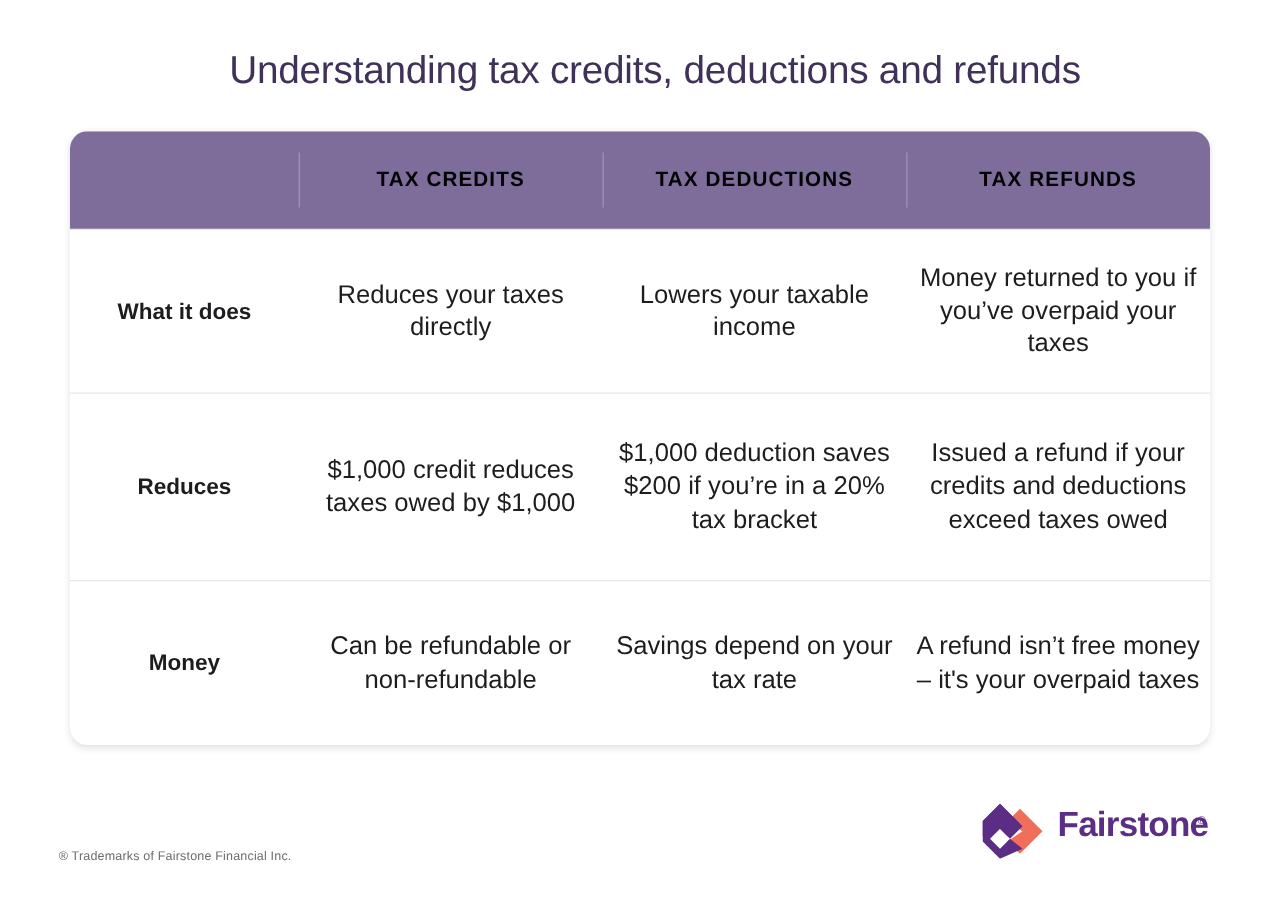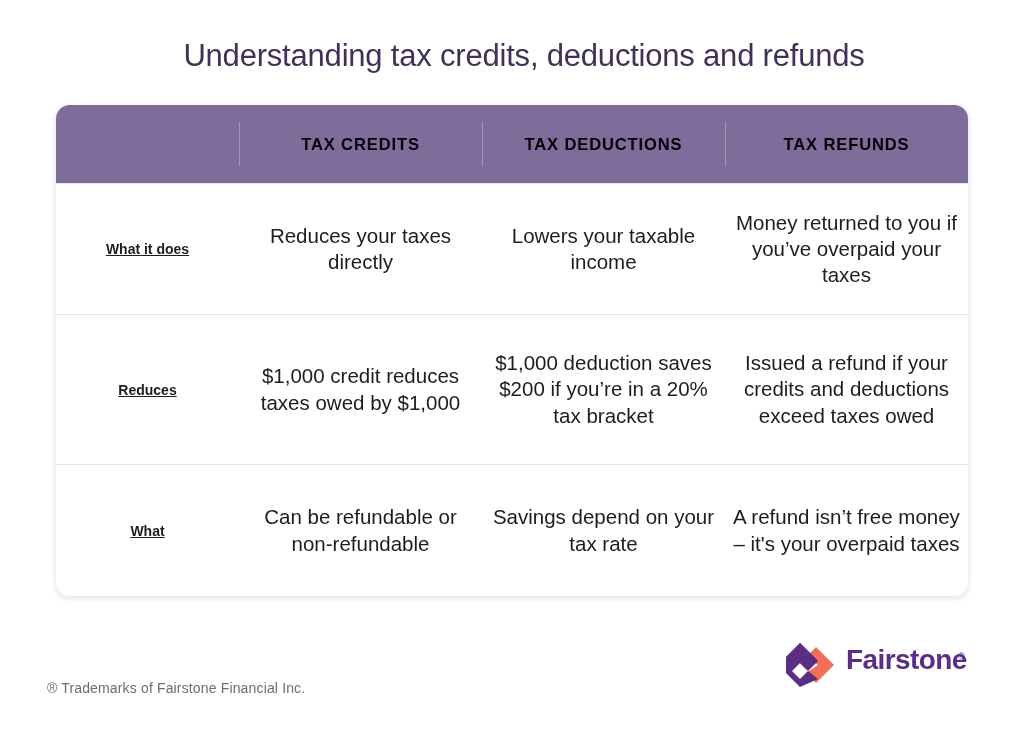--- a/index.html
+++ b/index.html
@@ -89,37 +89,36 @@
     display: flex;
     align-items: center;
     justify-content: center;
     text-align: center;
     color: #1d1d1f;
     padding: 0 8px;
     box-sizing: border-box;
   }
   .cell.col-label {
     flex: 0 0 183px;
-    font-size: 14px;
+    font-size: 18px;
     font-weight: 700;
-    text-decoration: underline;
   }
   .cell.col-data {
     flex: 1 1 0;
     font-size: 20.5px;
     font-weight: 400;
     line-height: 1.27;
   }
 
   
   .trademark-note {
     position: absolute;
     left: 47px;
     top: 680px;
-    font-size: 14px;
+    font-size: 10px;
     color: #6d6d72;
     letter-spacing: 0.15px;
     white-space: nowrap;
   }
 
   .logo {
     position: absolute;
     left: 786px;
     top: 641px;
     width: 182px;
@@ -175,21 +174,21 @@
   </div>
 
   <div class="table-row row-ex">
     <div class="cell col-label">Reduces</div>
     <div class="cell col-data">$1,000 credit reduces taxes owed by $1,000</div>
     <div class="cell col-data">$1,000 deduction saves $200 if you’re in a 20% tax bracket</div>
     <div class="cell col-data">Issued a refund if your credits and deductions exceed taxes owed</div>
   </div>
 
   <div class="table-row row-note">
-    <div class="cell col-label">What</div>
+    <div class="cell col-label">Money</div>
     <div class="cell col-data">Can be refundable or non-refundable</div>
     <div class="cell col-data">Savings depend on your tax rate</div>
     <div class="cell col-data">A refund isn’t free money – it's your overpaid taxes</div>
   </div>
 
 </div>
 
 <div class="trademark-note">® Trademarks of Fairstone Financial Inc.</div>
 
 <div class="logo">

